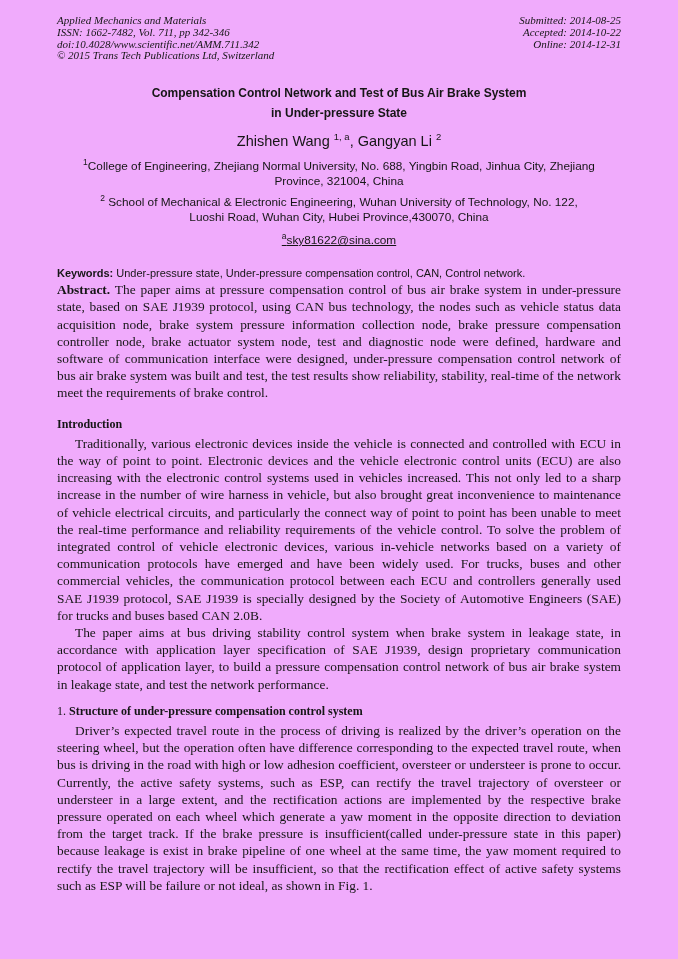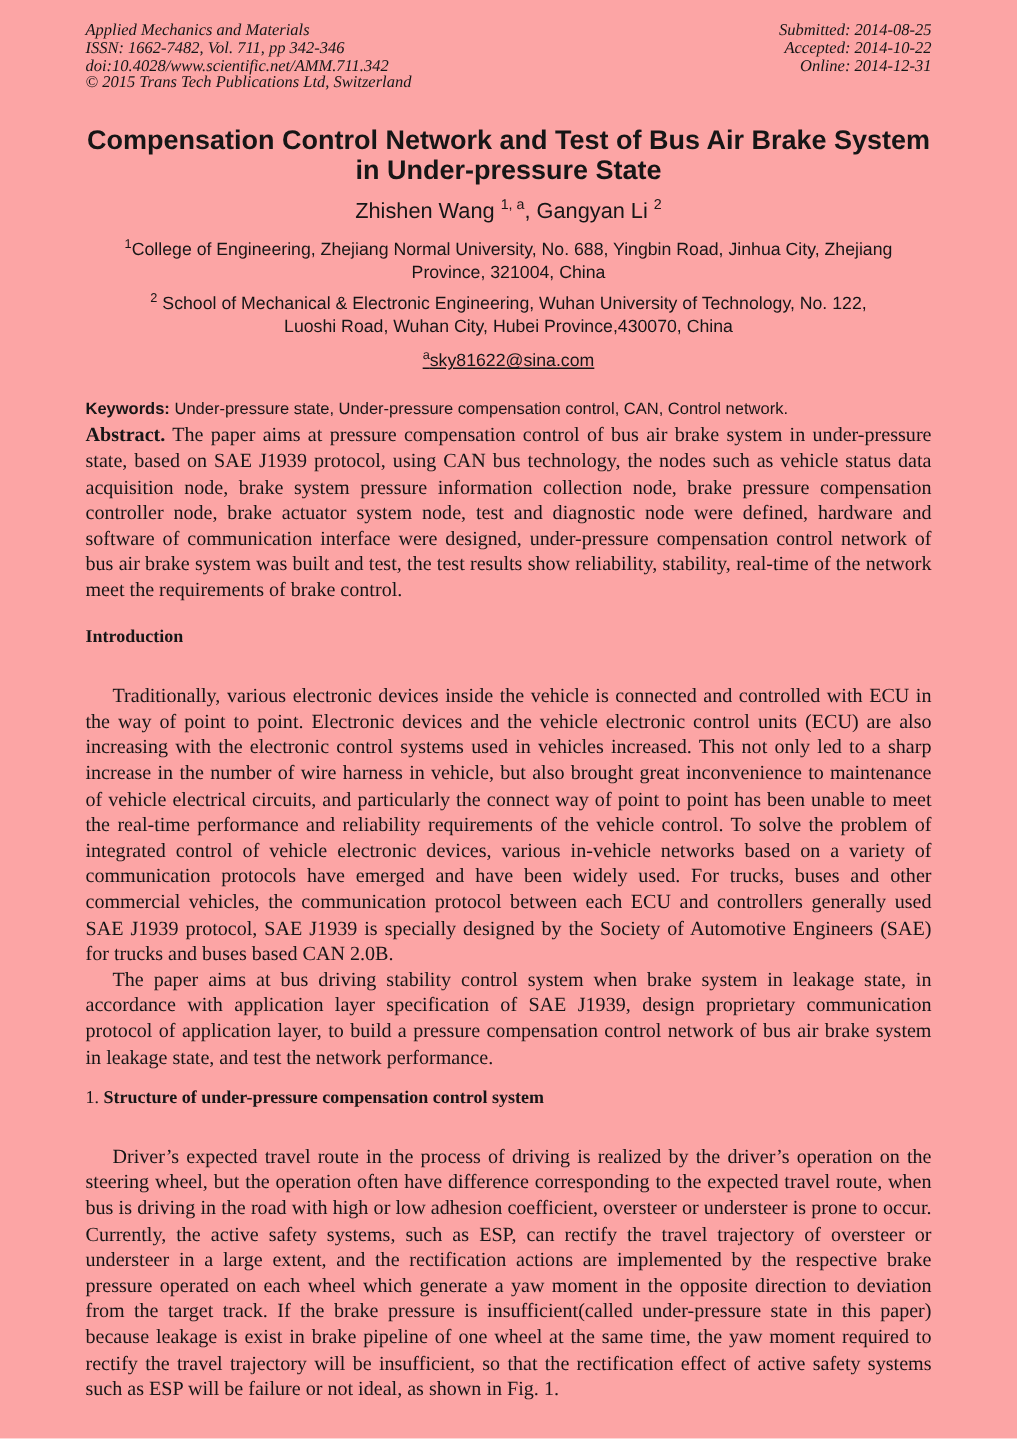--- a/index.html
+++ b/index.html
@@ -1,20 +1,20 @@
 <!DOCTYPE html>
 <html><head>
 <meta charset="utf-8">
 <style>
   * { margin: 0; padding: 0; box-sizing: border-box; }
   html, body { background: #ffffff; }
   .page {
     width: 678px;
     height: 959px;
-    background: #fca5a5;
+    background: #f0abfc;
     color: #161616;
     font-family: "Liberation Serif", serif;
     padding: 15px 57px 0 57px;
     position: relative;
     overflow: hidden;
   }
   
   .journal-header {
     display: flex;
     justify-content: space-between;
@@ -24,21 +24,21 @@
     white-space: nowrap;
   }
   .jh-right { text-align: right; }
 
   
   .paper-title {
     margin-top: 21px;
     text-align: center;
     font-family: "Liberation Sans", sans-serif;
     font-weight: 700;
-    font-size: 18px;
+    font-size: 12px;
     line-height: 20px;
   }
 
   sup { line-height: 0; }
 
   .authors-line {
     margin-top: 10px;
     text-align: center;
     font-family: "Liberation Sans", sans-serif;
     font-size: 14.5px;
@@ -86,21 +86,21 @@
   .section-heading {
     margin-top: 14px;
     font-size: 12px;
     line-height: 17.2px;
     font-weight: 700;
   }
   .numbered-heading { margin-top: 10px; }
   .sec-num { font-weight: 400; }
 
   .first-indent { text-indent: 18px; }
-  .after-heading { margin-top: 22px; }
+  .after-heading { margin-top: 2px; }
 </style>
 </head>
 <body>
 
 <div class="page">
 
   <div class="journal-header">
     <div class="jh-left">
       <div>Applied Mechanics and Materials</div>
       <div>ISSN: 1662-7482, Vol. 711, pp 342-346</div>

